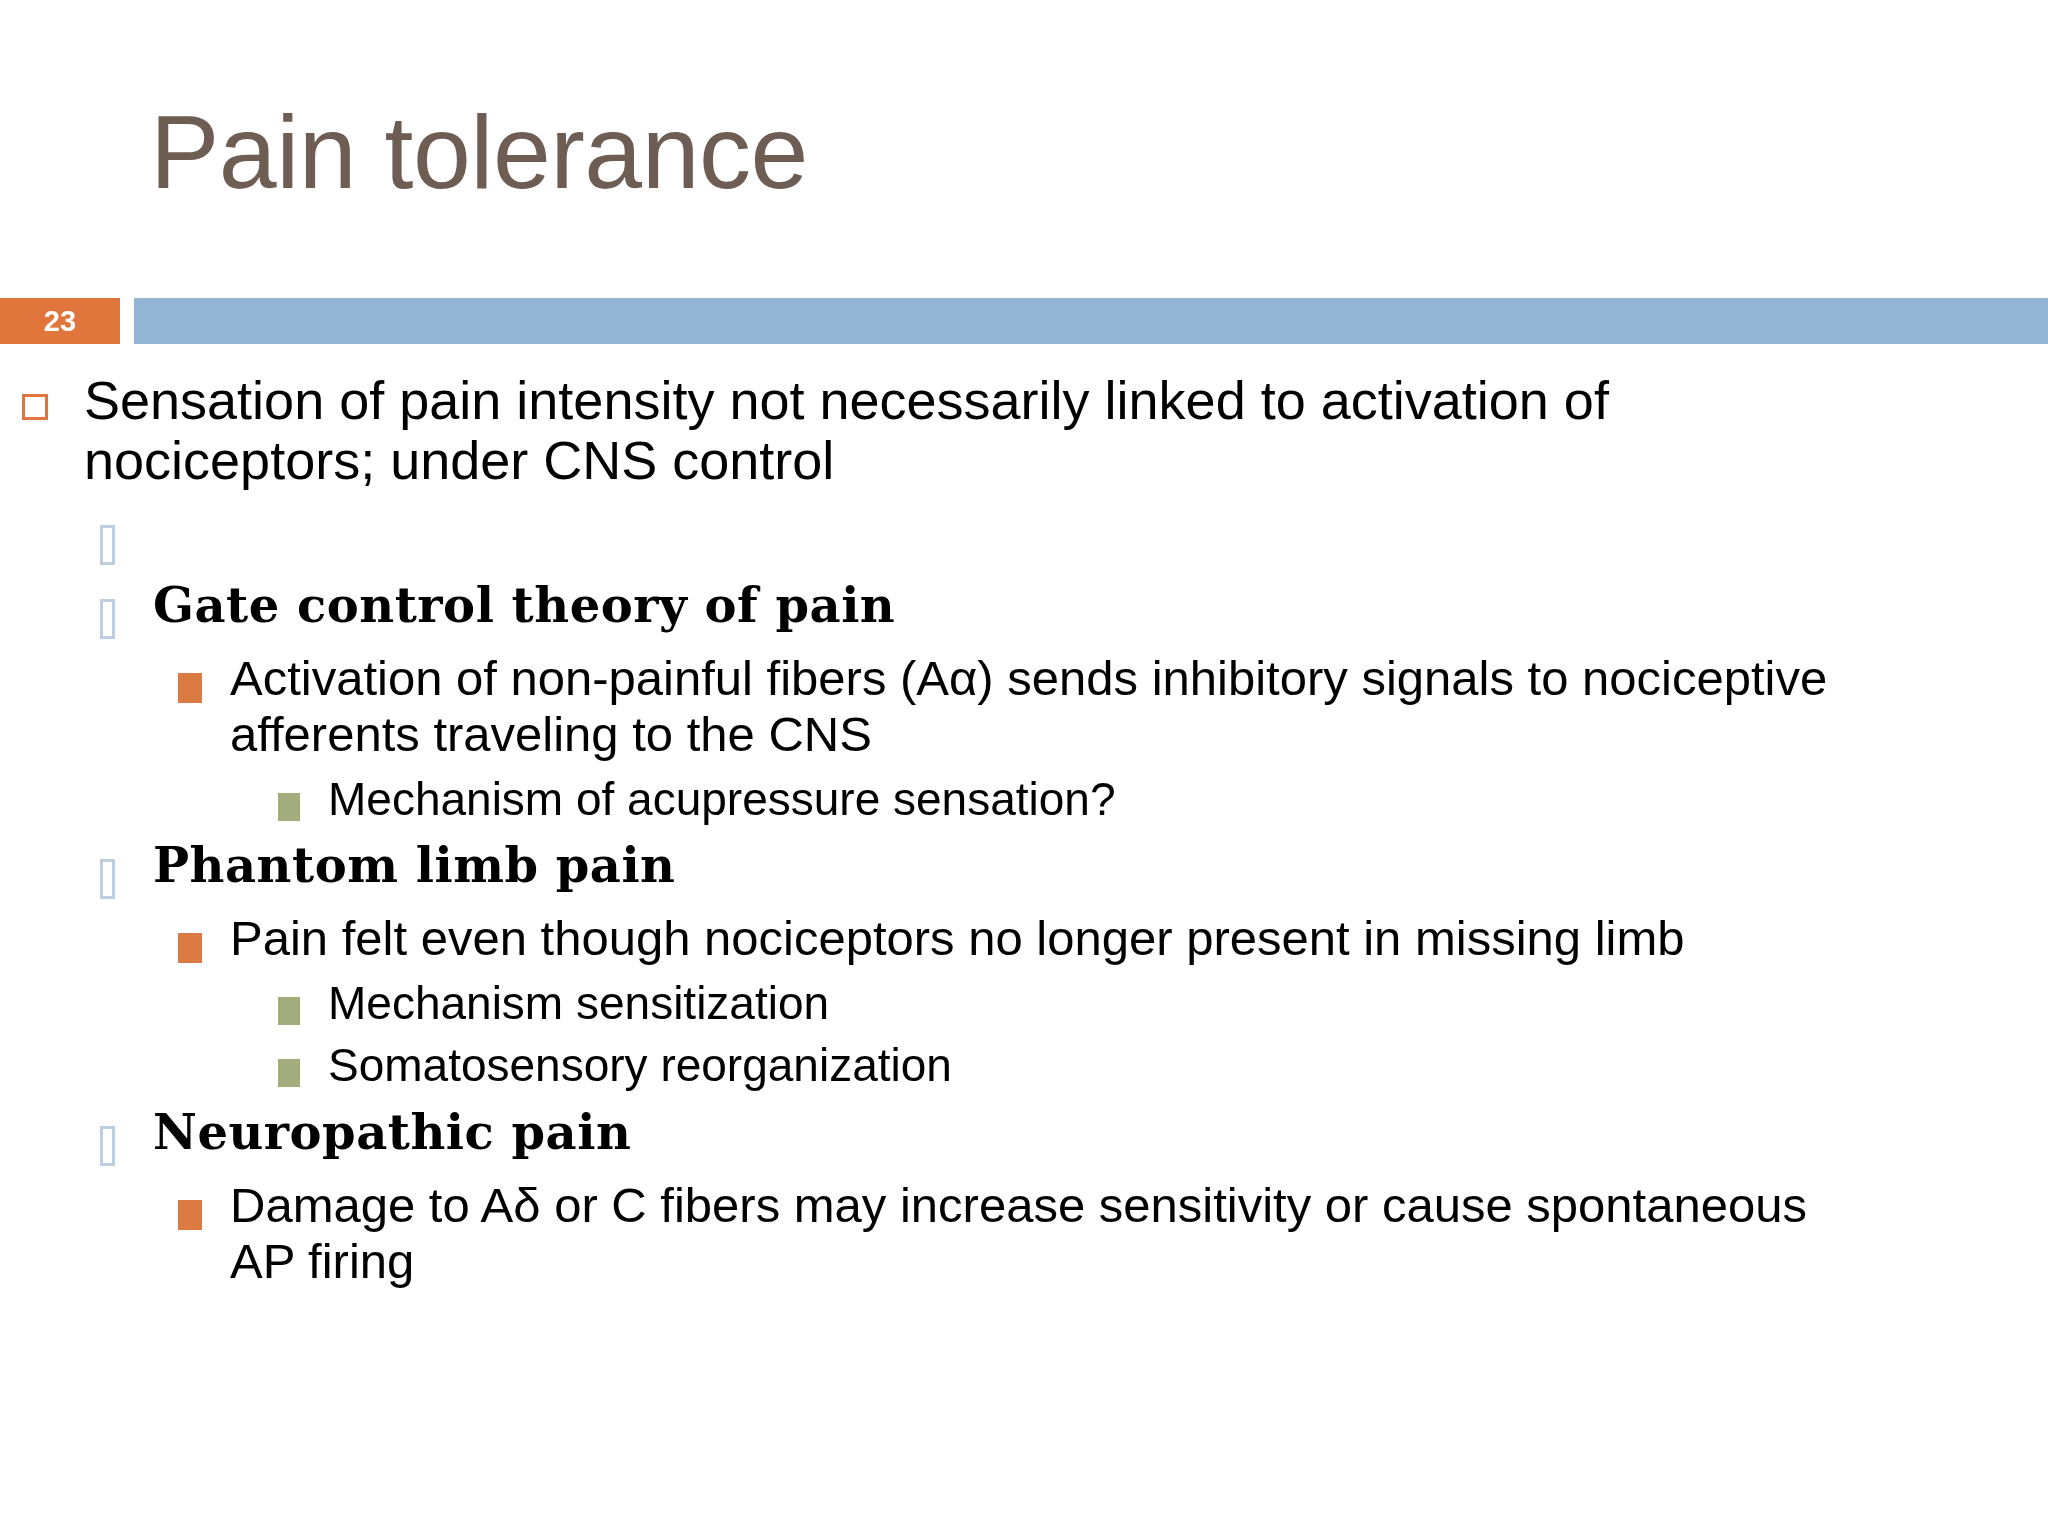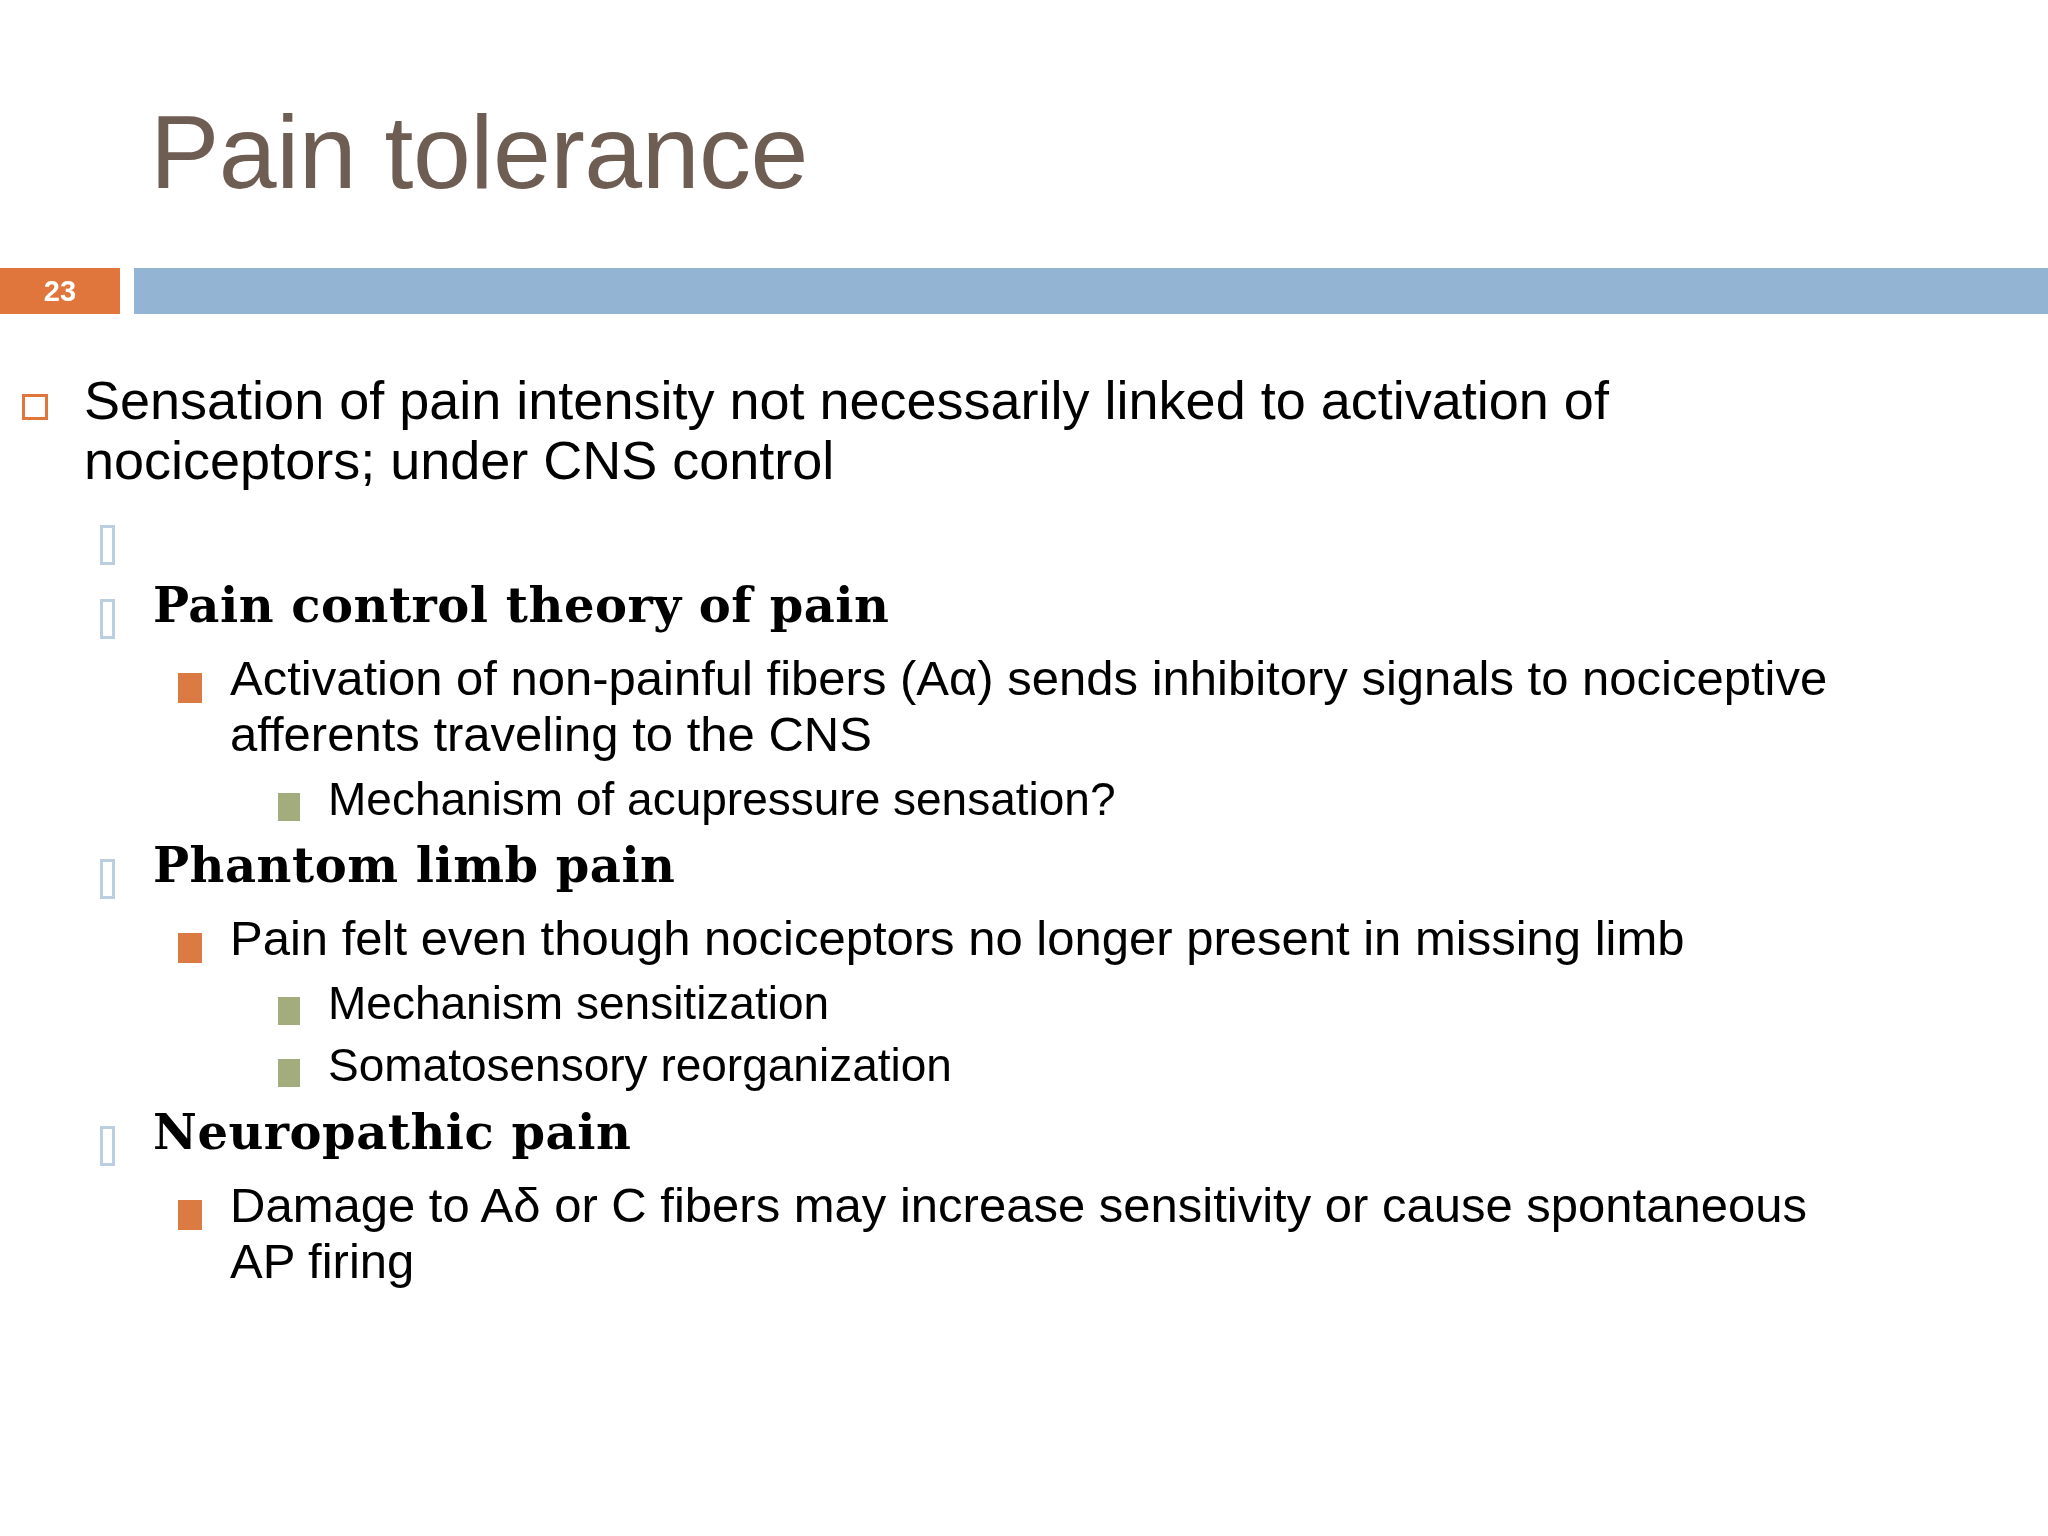--- a/index.html
+++ b/index.html
@@ -34,21 +34,21 @@
     font-weight: 400;
     color: #6E5D53;
     letter-spacing: -0.5px;
     white-space: nowrap;
   }
 
   
   .band {
     position: absolute;
     left: 0;
-    top: 268px;
+    top: 298px;
     width: 2048px;
     height: 46px;
   }
   .page-tab {
     position: absolute;
     left: 0;
     top: 0;
     width: 120px;
     height: 46px;
     background: #E0763C;
@@ -176,21 +176,21 @@
       <span class="marker"></span>
       <span class="bullet-text">Sensation of pain intensity not necessarily linked to activation of nociceptors; under CNS control</span>
     </div>
 
     <div class="bullet-row lvl2">
       <span class="marker"></span>
     </div>
 
     <div class="bullet-row lvl2">
       <span class="marker"></span>
-      <span class="bullet-text emph">Pain control theory of pain</span>
+      <span class="bullet-text emph">Gate control theory of pain</span>
     </div>
 
     <div class="bullet-row lvl3">
       <span class="marker"></span>
       <span class="bullet-text">Activation of non-painful fibers (Aα) sends inhibitory signals to nociceptive afferents traveling to the CNS</span>
     </div>
 
     <div class="bullet-row lvl4">
       <span class="marker"></span>
       <span class="bullet-text">Mechanism of acupressure sensation?</span>

